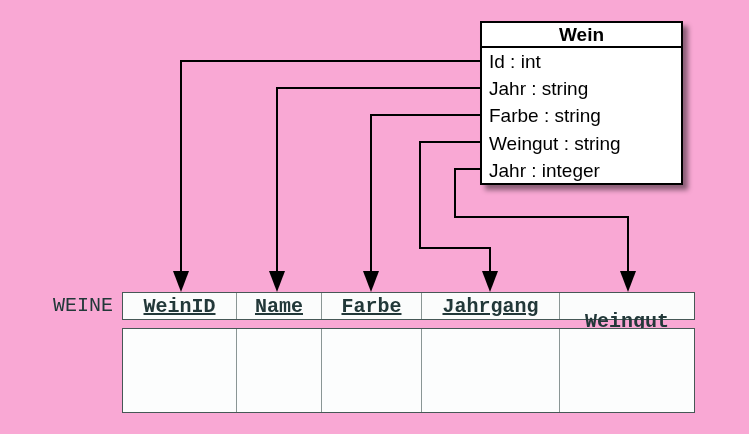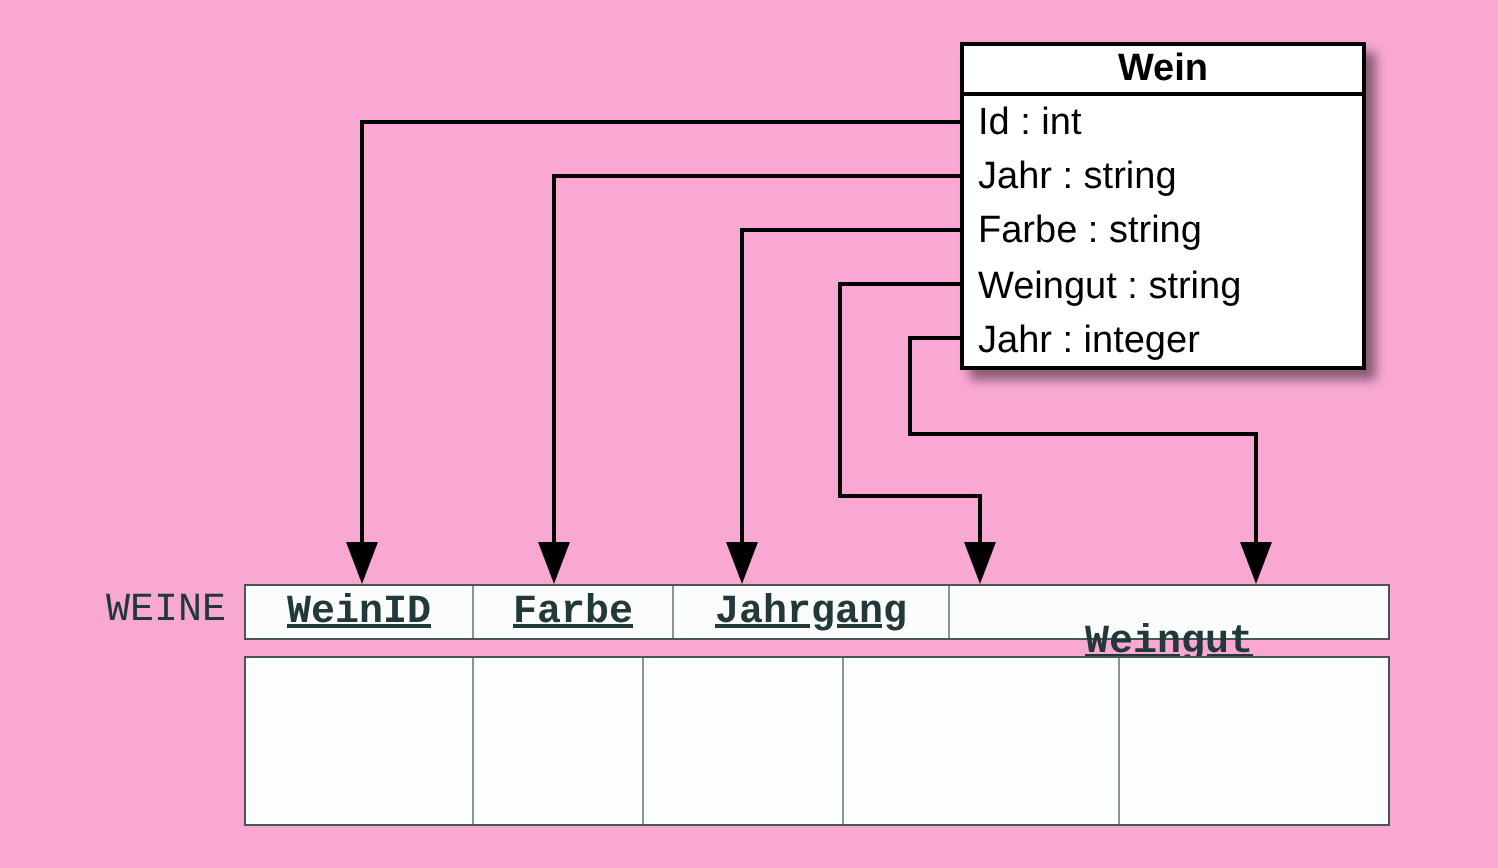--- a/index.html
+++ b/index.html
@@ -136,20 +136,21 @@
       <div class="attr">Farbe : string</div>
       <div class="attr">Weingut : string</div>
       <div class="attr">Jahr : integer</div>
     </div>
   </div>
 
   <div class="table-label">WEINE</div>
 
   <div class="thead">
     <div class="th c0">WeinID</div>
+    <div class="th c1">Name</div>
     <div class="th c2">Farbe</div>
     <div class="th c3">Jahrgang</div>
     <div class="th c4">Weingut</div>
   </div>
 
   <div class="tbody">
     <div class="td c0"></div>
     <div class="td c1"></div>
     <div class="td c2"></div>
     <div class="td c3"></div>

